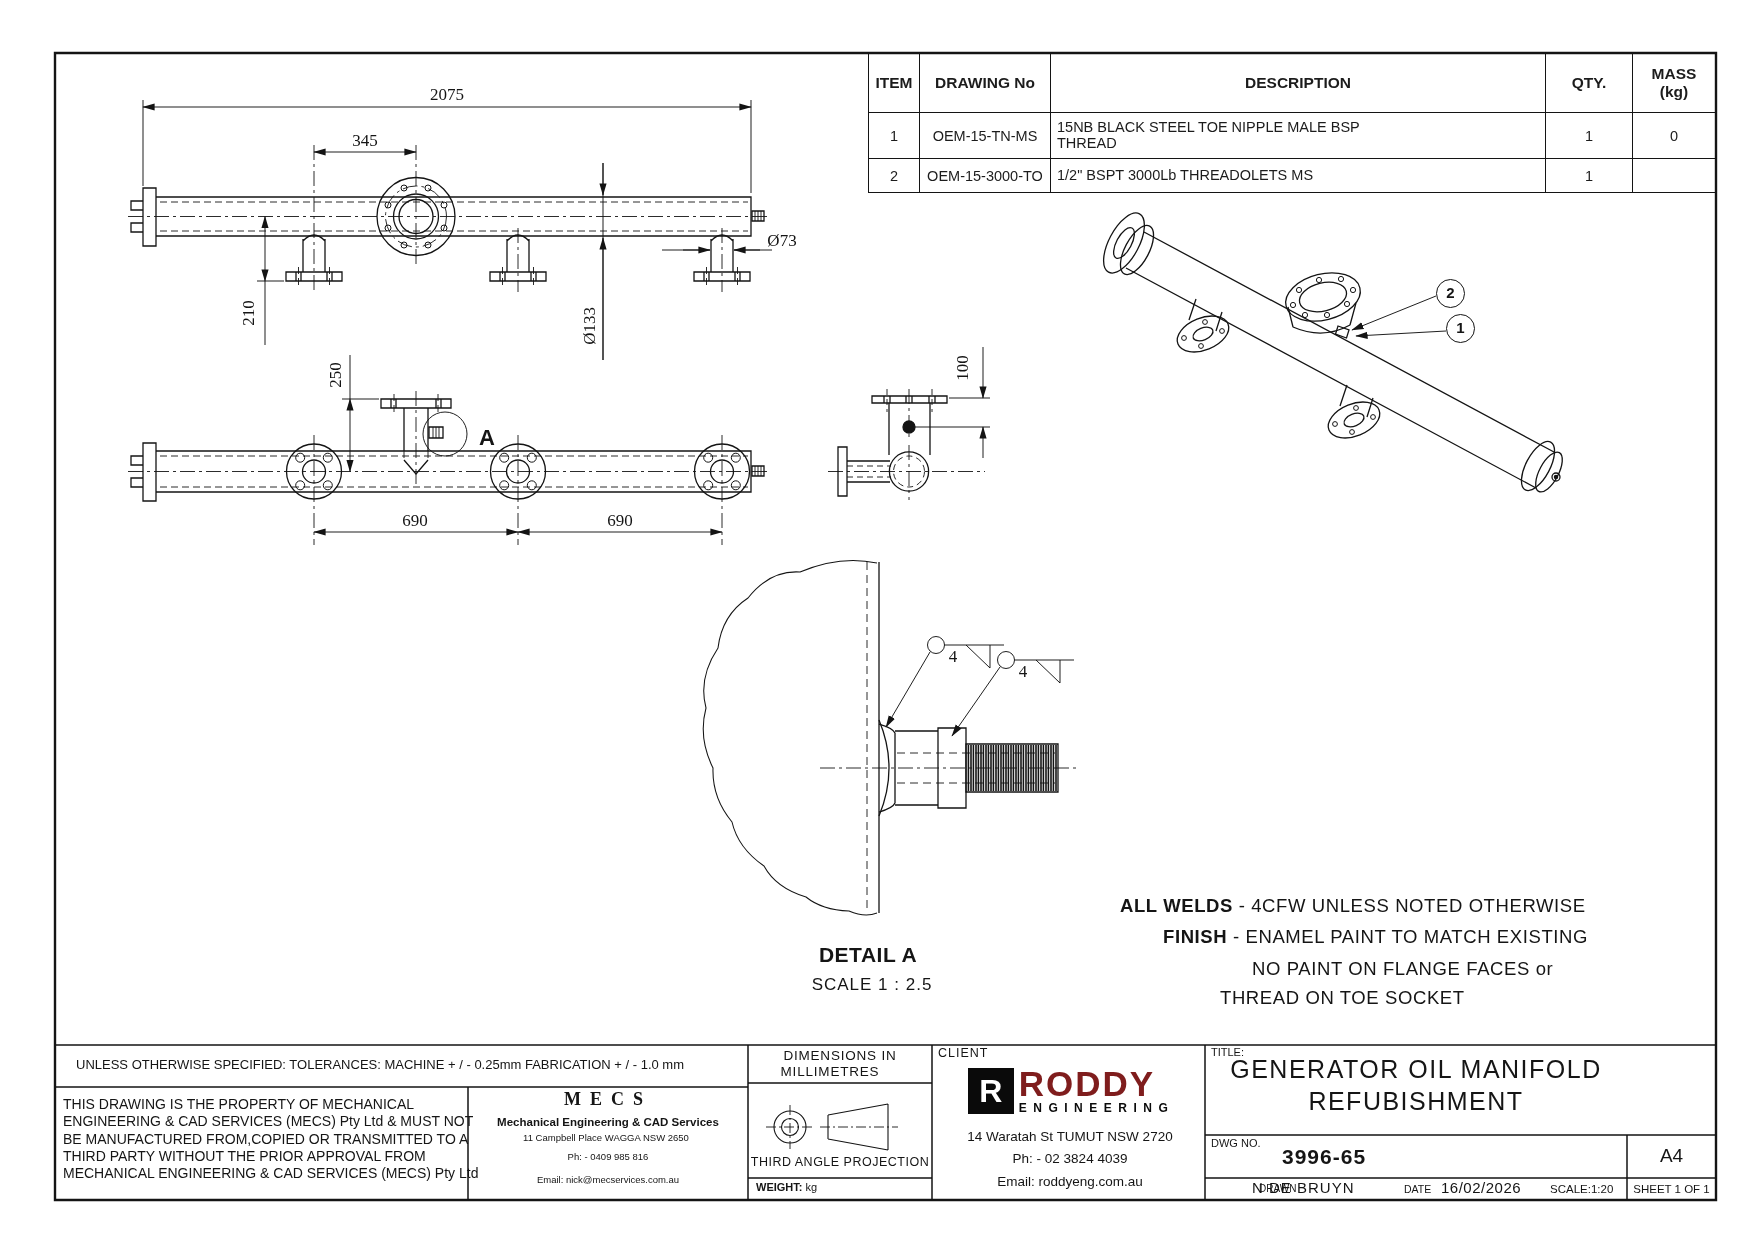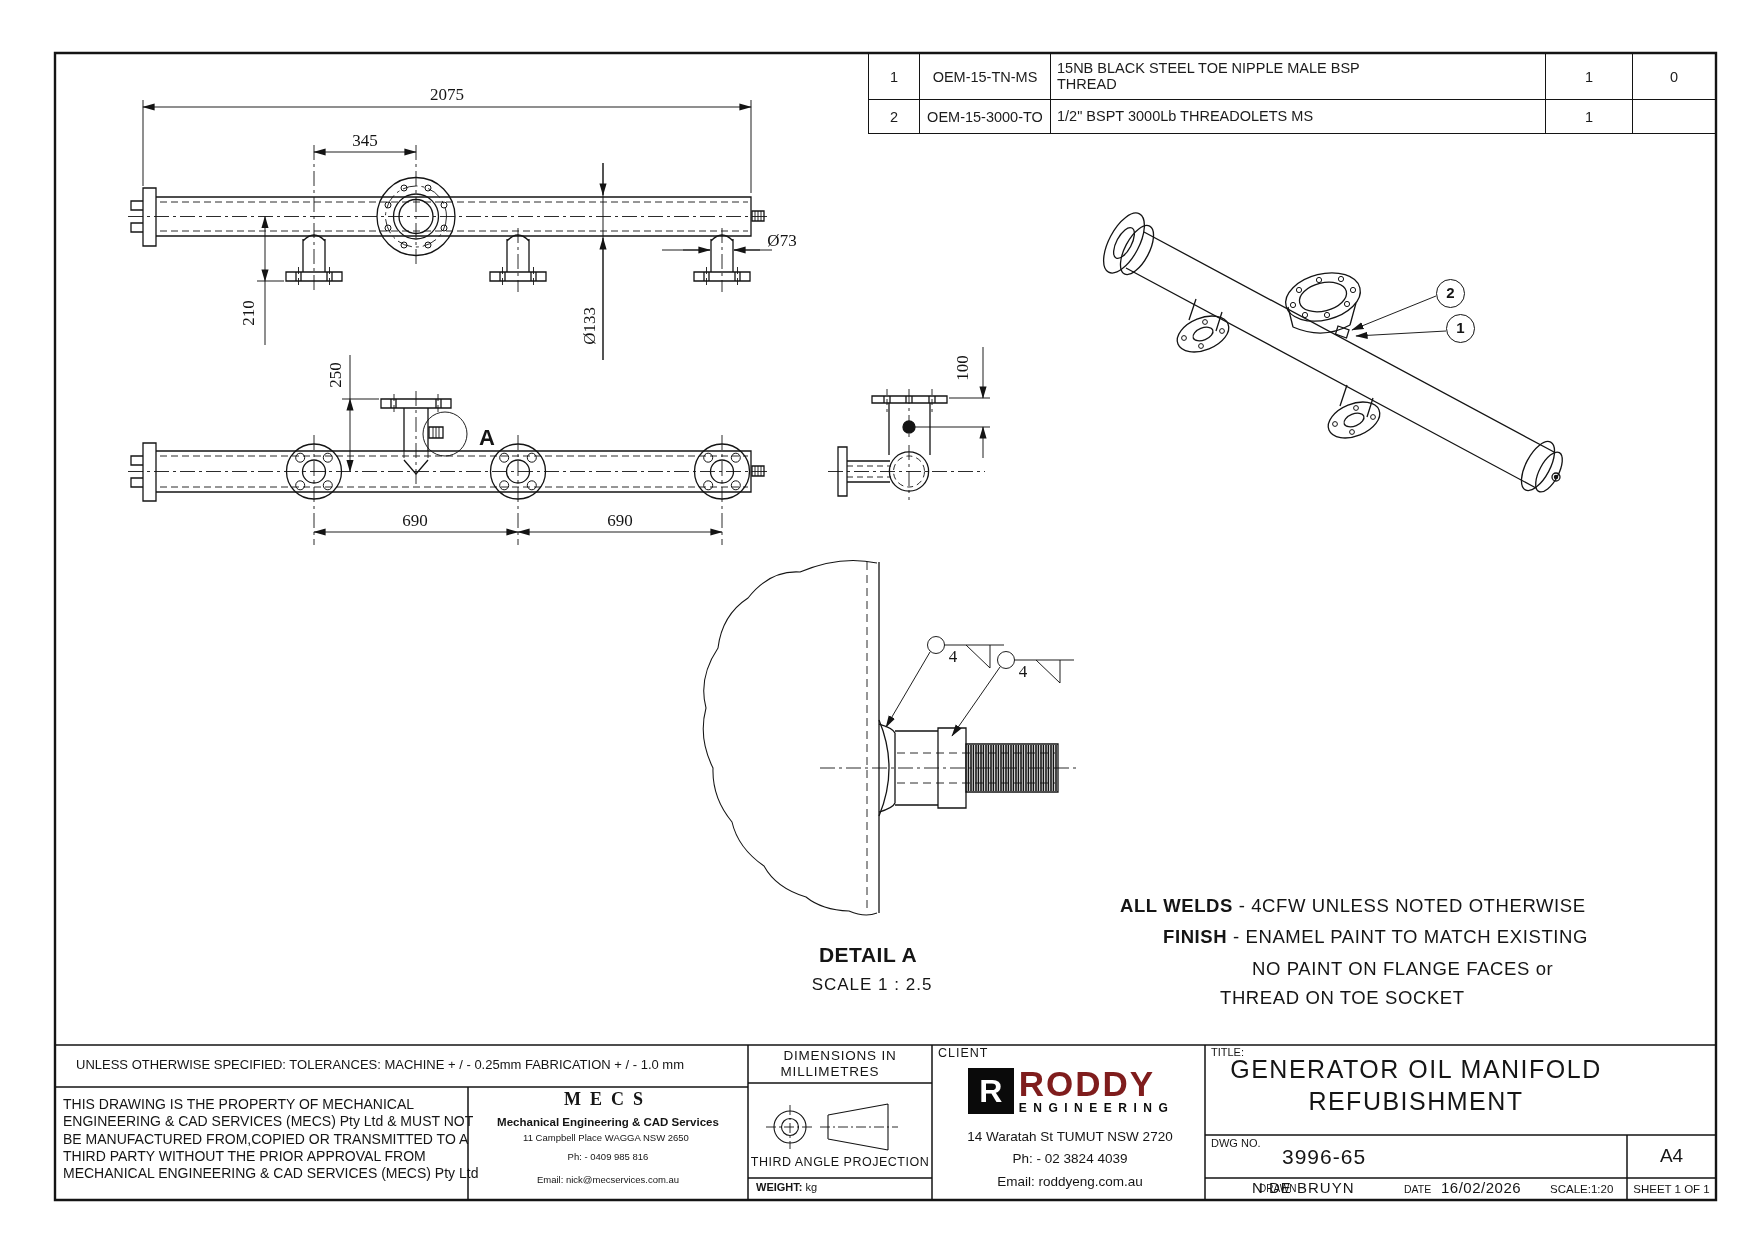--- a/index.html
+++ b/index.html
@@ -221,20 +221,27 @@
 
 <table class="pt">
   <colgroup>
         <col style="width:51px">
         <col style="width:131px">
         <col style="width:495px">
         <col style="width:87px">
         <col style="width:83px">
       </colgroup>
   <tbody>
+        <tr style="height:59px">
+    <th>ITEM</th>
+    <th>DRAWING No</th>
+    <th>DESCRIPTION</th>
+    <th>QTY.</th>
+    <th>MASS (kg)</th>
+  </tr>
   <tr style="height:46px">
     <td>1</td>
     <td>OEM-15-TN-MS</td>
     <td class="desc"><span>15NB BLACK STEEL TOE NIPPLE MALE BSP THREAD</span></td>
     <td>1</td>
     <td>0</td>
   </tr>
   <tr style="height:34px">
     <td>2</td>
     <td>OEM-15-3000-TO</td>
@@ -309,21 +316,21 @@
   </div>
 </div>
 <div class="t ctr" style="left:935px;top:1130px;width:270px;font-size:13.5px">14 Waratah St TUMUT NSW 2720</div>
 <div class="t ctr" style="left:935px;top:1152px;width:270px;font-size:13.5px">Ph: - 02 3824 4039</div>
 <div class="t ctr" style="left:935px;top:1175px;width:270px;font-size:13.5px">Email: roddyeng.com.au</div>
 
 <div class="t" style="left:1211px;top:1047px;font-size:11px">TITLE:</div>
 <div class="t ctr" style="left:1205px;top:1056px;width:422px;font-size:25px;letter-spacing:1.5px">GENERATOR OIL MANIFOLD</div>
 <div class="t ctr" style="left:1205px;top:1088px;width:422px;font-size:25px;letter-spacing:1.5px">REFUBISHMENT</div>
 <div class="t" style="left:1211px;top:1138px;font-size:11px">DWG NO.</div>
-<div class="t" style="left:1282px;top:1146px;font-size:21px;font-weight:400;letter-spacing:1px">3996-65</div>
+<div class="t" style="left:1282px;top:1146px;font-size:21px;font-weight:700;letter-spacing:1px">3996-65</div>
 <div class="t ctr" style="left:1627px;top:1146px;width:89px;font-size:19px">A4</div>
 <div class="t" style="left:1259px;top:1184px;font-size:10px">DRAWN</div>
 <div class="t" style="left:1252px;top:1180px;font-size:15px;letter-spacing:1px">N DE BRUYN</div>
 <div class="t" style="left:1404px;top:1184px;font-size:10.5px">DATE</div>
 <div class="t" style="left:1441px;top:1180px;font-size:15px;letter-spacing:0.5px">16/02/2026</div>
 <div class="t" style="left:1550px;top:1183px;font-size:11.5px">SCALE:1:20</div>
 <div class="t ctr" style="left:1627px;top:1183px;width:89px;font-size:11.5px">SHEET 1 OF 1</div>
 
 </div>
 

